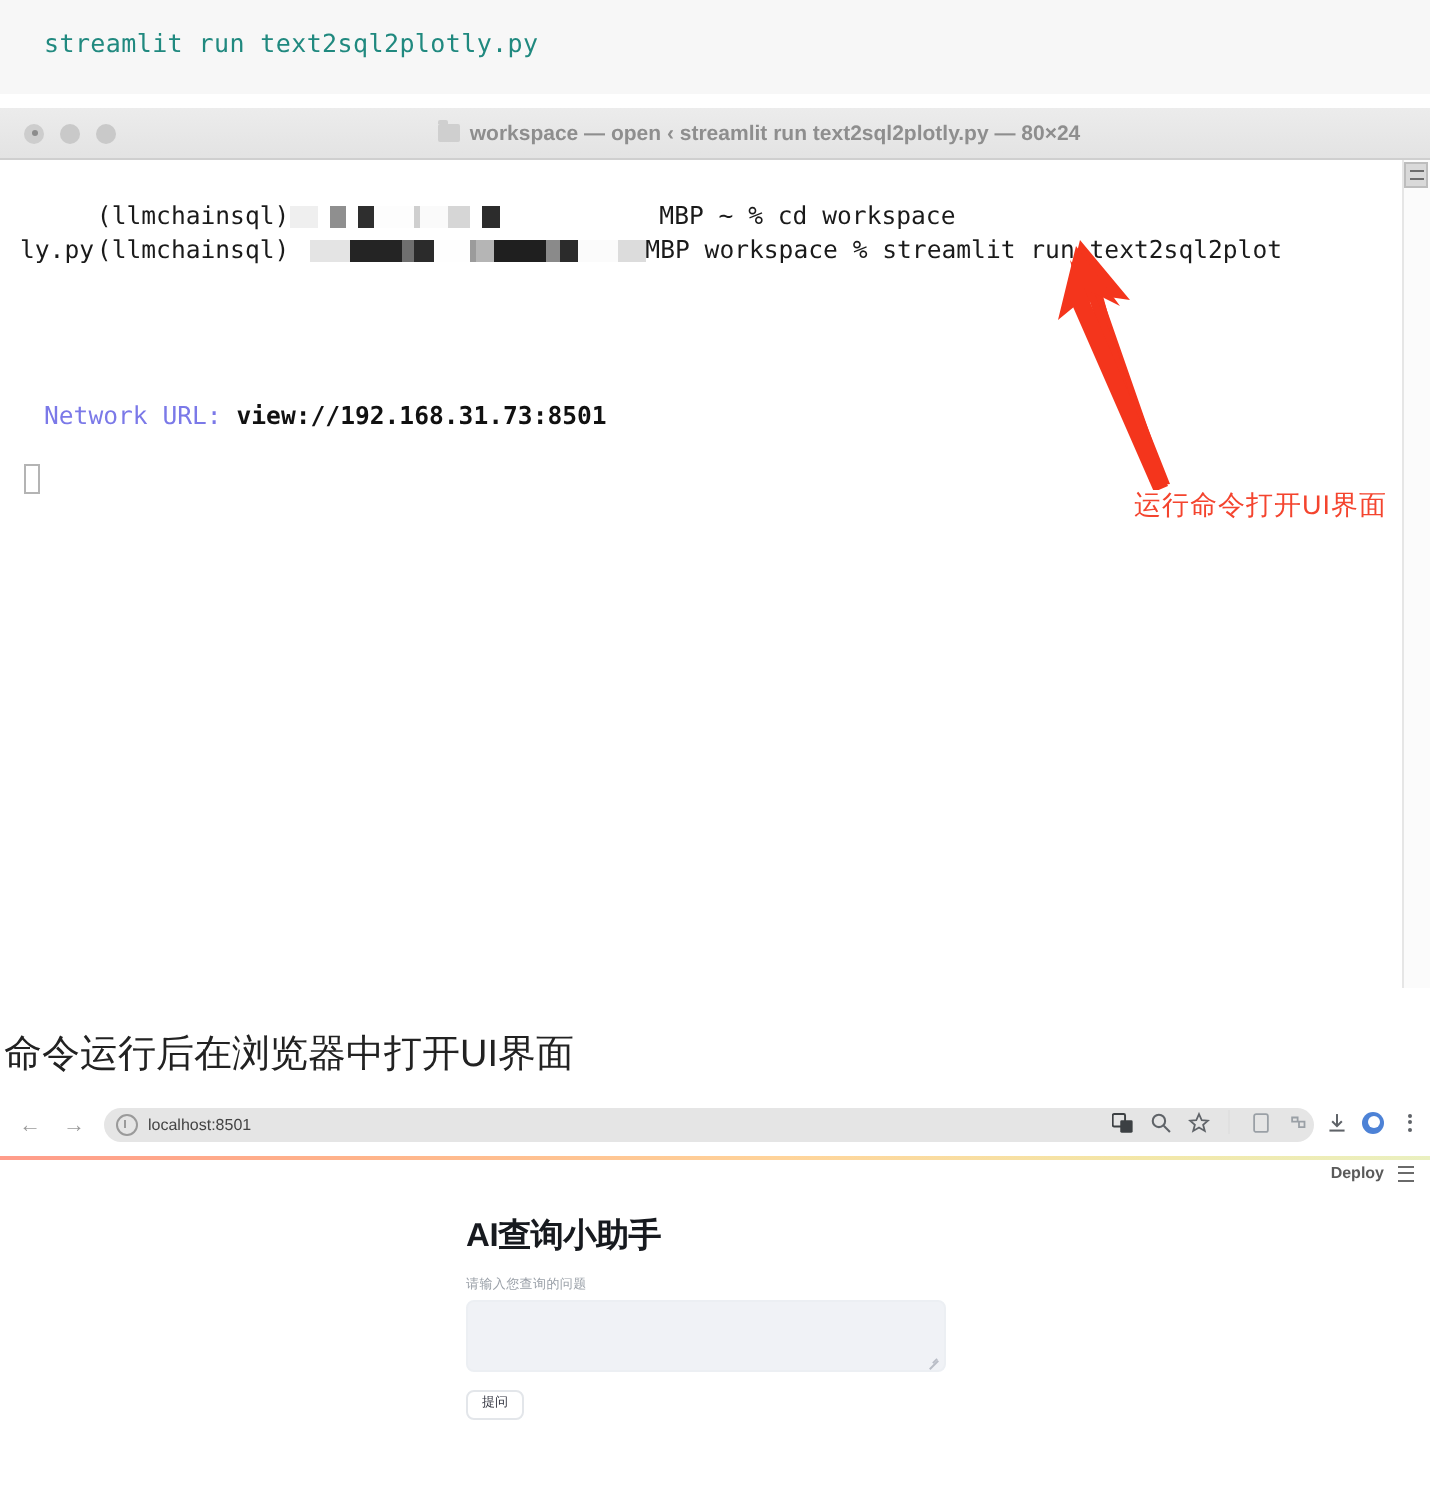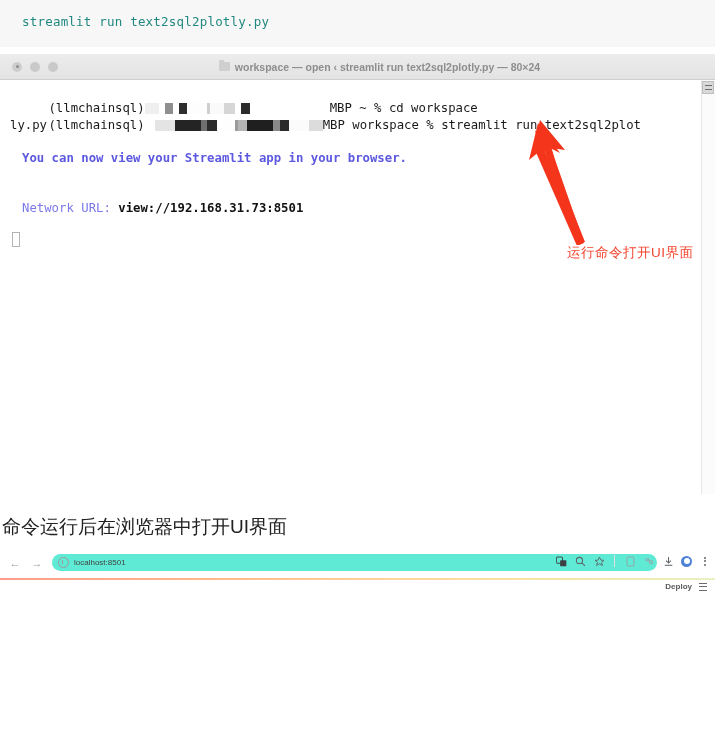--- a/index.html
+++ b/index.html
@@ -222,21 +222,21 @@
     color: #9a9a9a;
     display: inline-flex;
     align-items: center;
     justify-content: center;
     font-size: 11px;
   }
   .omnibox {
     position: absolute;
     left: 52px; top: 5px;
     width: 605px; height: 17px;
-    background: #5eead4;
+    background: #e5e5e5;
     border-radius: 9px;
     display: flex;
     align-items: center;
     padding-left: 6px;
     box-sizing: border-box;
   }
   .info-ico {
     width: 9px; height: 9px;
     border: 1px solid #9a9a9a;
     border-radius: 50%;
@@ -418,21 +418,20 @@
     <div class="term-line tl1">
       <span>(llmchainsql)</span><span class="mosaic"><i style="width:14px;background:#efefef"></i><i style="width:6px;background:#fff"></i><i style="width:8px;background:#8f8f8f"></i><i style="width:6px;background:#fff"></i><i style="width:8px;background:#2e2e2e"></i><i style="width:20px;background:#fdfdfd"></i><i style="width:3px;background:#cfcfcf"></i><i style="width:14px;background:#fafafa"></i><i style="width:11px;background:#d6d6d6"></i><i style="width:6px;background:#fff"></i><i style="width:9px;background:#2c2c2c"></i><i style="width:80px;background:#fff"></i></span><span>MBP ~ % cd workspace</span>
     </div>
 
     <div class="term-line tl2">
       <span>(llmchainsql)</span><span class="mosaic"><i style="width:10px;background:#fff"></i><i style="width:20px;background:#e4e4e4"></i><i style="width:26px;background:#242424"></i><i style="width:6px;background:#6f6f6f"></i><i style="width:10px;background:#2b2b2b"></i><i style="width:18px;background:#fefefe"></i><i style="width:3px;background:#9b9b9b"></i><i style="width:9px;background:#b5b5b5"></i><i style="width:26px;background:#1f1f1f"></i><i style="width:7px;background:#8a8a8a"></i><i style="width:9px;background:#2b2b2b"></i><i style="width:20px;background:#fbfbfb"></i><i style="width:14px;background:#dcdcdc"></i></span><span>MBP workspace % streamlit run text2sql2plot</span>
     </div>
 
     <div class="term-line tl3">ly.py</div>
 
-    <div class="msg-view blue-bold">You can now view your Streamlit app in your browser.</div>
 
 
     <div class="msg-net"><span class="blue-norm">Network URL: </span><span class="url-bold">view://192.168.31.73:8501</span></div>
 
     <div class="cursor-box"></div>
 
     <div class="term-scroll">
       <div class="term-scroll-btn"></div>
     </div>
   </div>
@@ -511,15 +510,23 @@
 
     <div class="deploy-row">
       <span class="deploy-lbl">Deploy</span>
       <span class="burger">
         <span></span>
           <span></span>
           <span></span>
       </span>
     </div>
 
+    <div class="st-main">
+      <div class="st-title">AI查询小助手</div>
+      <div class="st-label">请输入您查询的问题</div>
+      <div class="st-textarea">
+        <span class="resize-grip"></span>
+      </div>
+      <div class="st-button">提问</div>
+    </div>
 
   </div>
 </div>
 
 </body></html>

